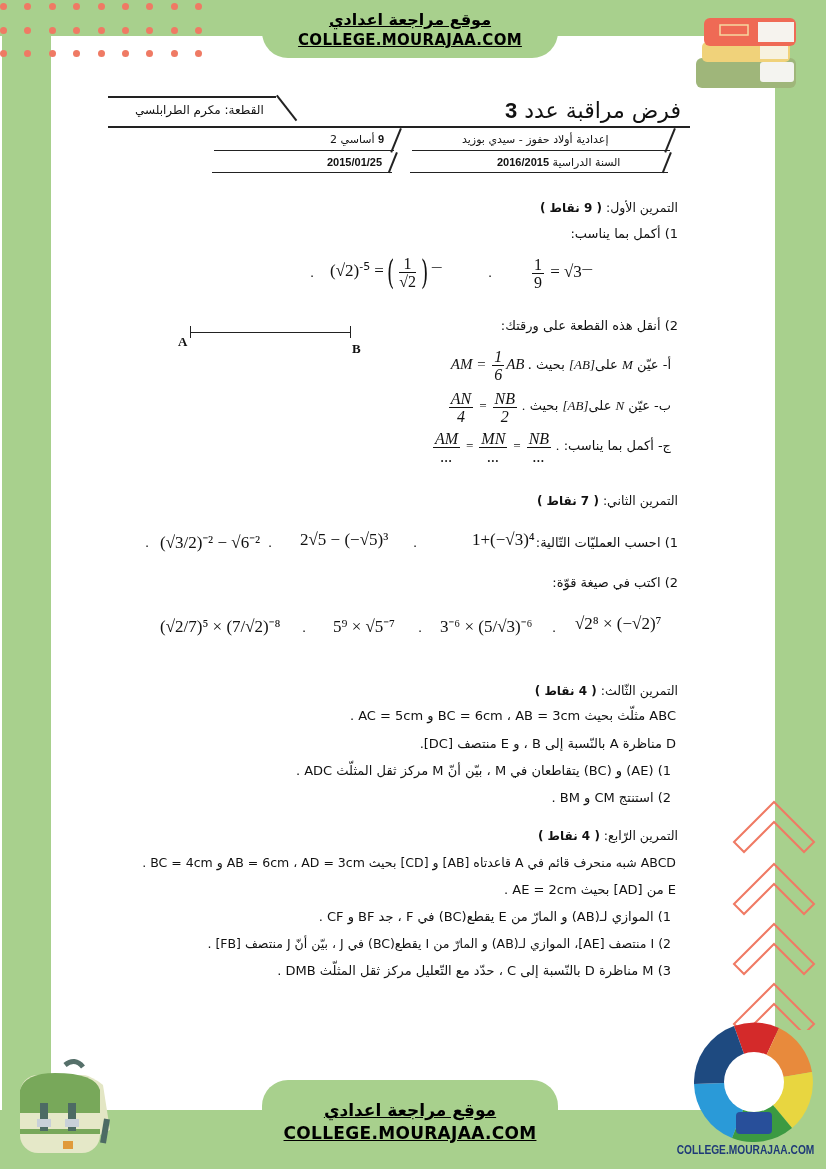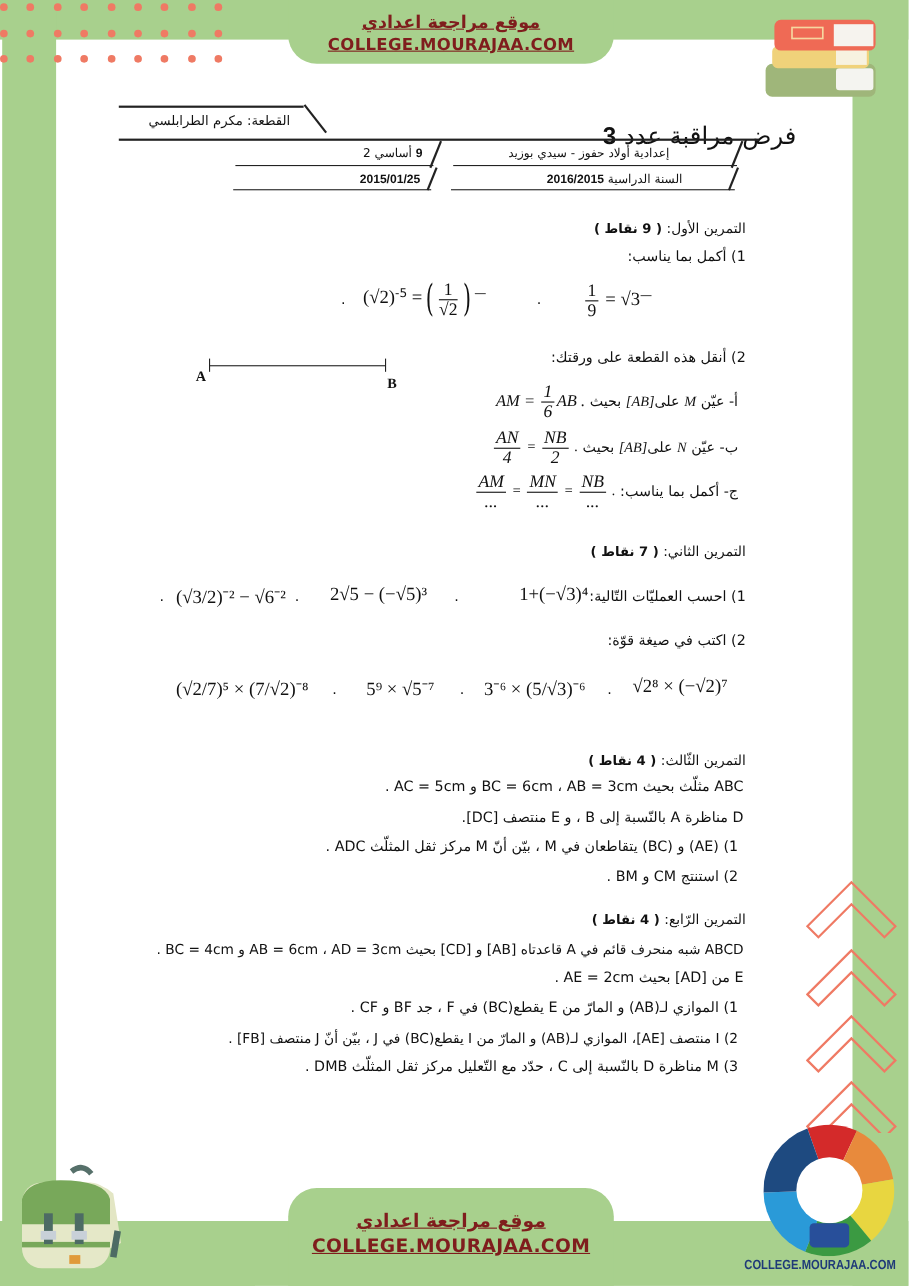--- a/index.html
+++ b/index.html
@@ -5,29 +5,29 @@
   html, body { margin:0; padding:0; }
   body { width:826px; height:1169px; position:relative; overflow:hidden; background:#ffffff;
          font-family:"DejaVu Sans", sans-serif; color:#111; }
   .green { background:#a8d08d; position:absolute; }
   .band-top { left:0; top:0; width:826px; height:36px; }
   .band-left { left:2px; top:0; width:49px; height:1169px; }
   .band-right { left:775px; top:0; width:51px; height:1169px; }
   .band-bottom { left:0; top:1110px; width:826px; height:59px; }
   .tab-top { left:262px; top:0; width:296px; height:58px; border-radius:0 0 26px 26px; }
   .tab-bottom { left:262px; top:1080px; width:296px; height:89px; border-radius:26px 26px 0 0; }
-  .brand { position:absolute; left:262px; width:296px; text-align:center; color:#7f1d1d;
+  .brand { position:absolute; left:262px; width:296px; text-align:center; color:#000000;
            font-family:"DejaVu Sans", sans-serif; font-weight:bold; text-decoration:underline; }
   .brand .ar { font-size:16px; line-height:20px; }
   .brand .en { font-size:15px; line-height:20px; letter-spacing:0.3px; }
   .dots { position:absolute; left:0; top:0; }
   .dot { position:absolute; width:7px; height:7px; border-radius:50%; background:#ef7a64; }
   .math { font-family:"Liberation Serif", serif; font-style:italic; direction:ltr; unicode-bidi:embed; }
 
-  .hdr-title { position:absolute; left:505px; top:111px; font-size:22px; direction:rtl; white-space:nowrap;margin-left:43px; }
+  .hdr-title { position:absolute; left:505px; top:98px; font-size:22px; direction:rtl; white-space:nowrap; }
   .hdr-title b { font-family:"Liberation Sans", sans-serif; font-size:22px; }
   .hline { position:absolute; height:2px; background:#222; }
   .slash { position:absolute; width:2px; background:#222; transform-origin:top left; }
   .hdr-small { position:absolute; font-size:11px; white-space:nowrap; direction:rtl; }
   .hdr-small b { font-family:"Liberation Sans", sans-serif; font-size:11px; }
 
   .line { position:absolute; white-space:nowrap; direction:rtl; font-size:13px; }
   .ex-title { font-size:12.5px; }
   .ex-title b { font-size:12px; }
   .frac { display:inline-block; vertical-align:middle; text-align:center; margin:0 2px; direction:ltr; }

